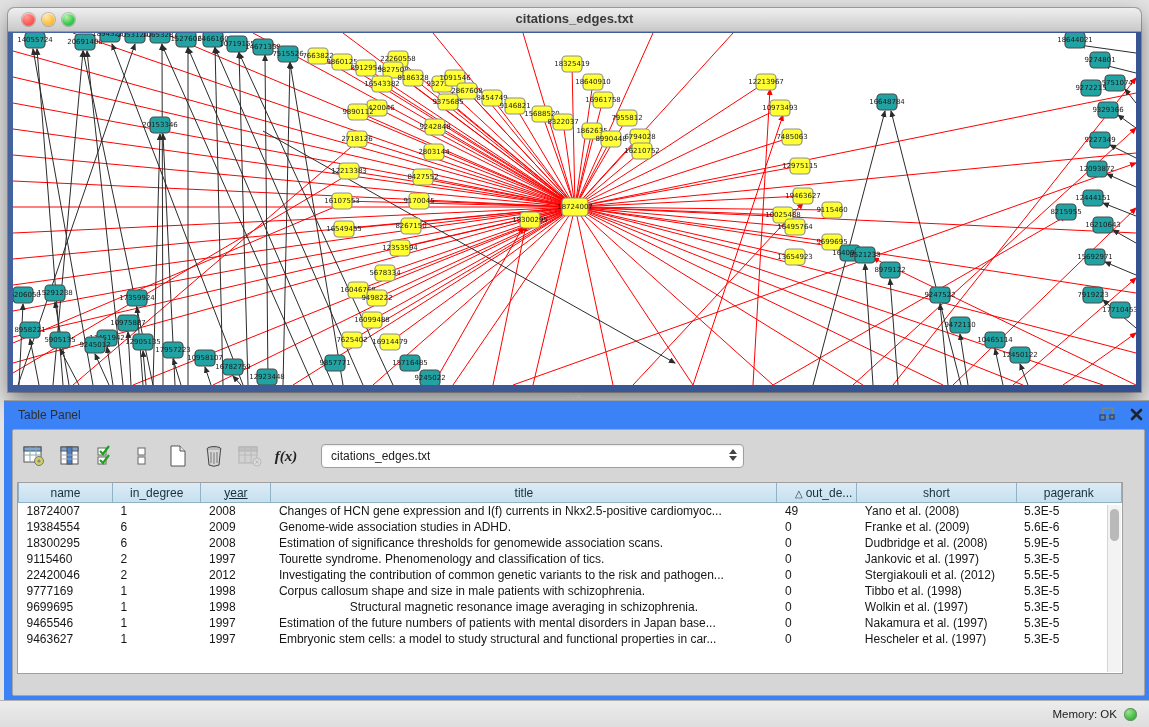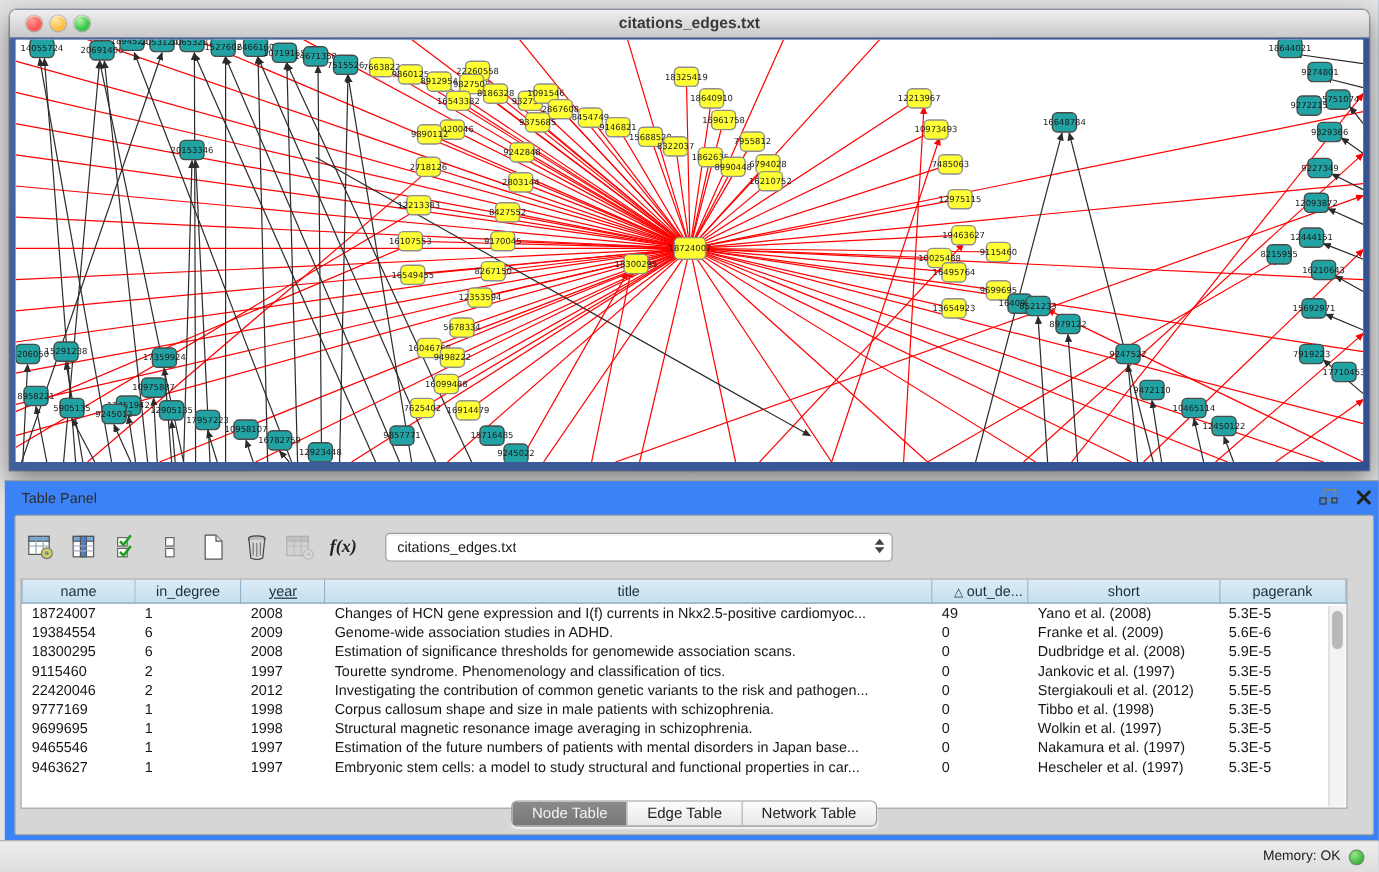--- a/index.html
+++ b/index.html
@@ -856,21 +856,21 @@
               <td style="width: 66px;">1998</td>
               <td style="width: 510px;">Corpus callosum shape and size in male patients with schizophrenia.</td>
               <td style="width: 70px;">0</td>
               <td style="width: 149px;">Tibbo et al. (1998)</td>
               <td style="width: 110px;">5.3E-5</td>
             </tr>
             <tr>
               <td style="width: 89px;">9699695</td>
               <td style="width: 84px;">1</td>
               <td style="width: 66px;">1998</td>
-              <td style="width: 510px;">Structural magnetic resonance image averaging in schizophrenia.</td>
+              <td style="width: 510px; text-align: center;">Structural magnetic resonance image averaging in schizophrenia.</td>
               <td style="width: 70px;">0</td>
               <td style="width: 149px;">Wolkin et al. (1997)</td>
               <td style="width: 110px;">5.3E-5</td>
             </tr>
             <tr>
               <td style="width: 89px;">9465546</td>
               <td style="width: 84px;">1</td>
               <td style="width: 66px;">1997</td>
               <td style="width: 510px;">Estimation of the future numbers of patients with mental disorders in Japan base...</td>
               <td style="width: 70px;">0</td>
@@ -886,26 +886,19 @@
               <td style="width: 149px; margin-left: 32px;">Hescheler et al. (1997)</td>
               <td style="width: 110px;">5.3E-5</td>
             </tr>
           </tbody>
       </table>
       <div class="vscroll">
         <div class="thumb"></div>
       </div>
     </div>
 
-    <div class="tabs-row">
-      <div class="seg" id="table-tabs">
-          <button class="seg-btn active">Node Table</button>
-          <button class="seg-btn">Edge Table</button>
-          <button class="seg-btn">Network Table</button>
-        </div>
-    </div>
   </div>
 </div>
 
 <div class="statusbar">
   <span class="mem">Memory: OK</span>
   <span class="led"></span>
 </div>
 
 </body></html>

